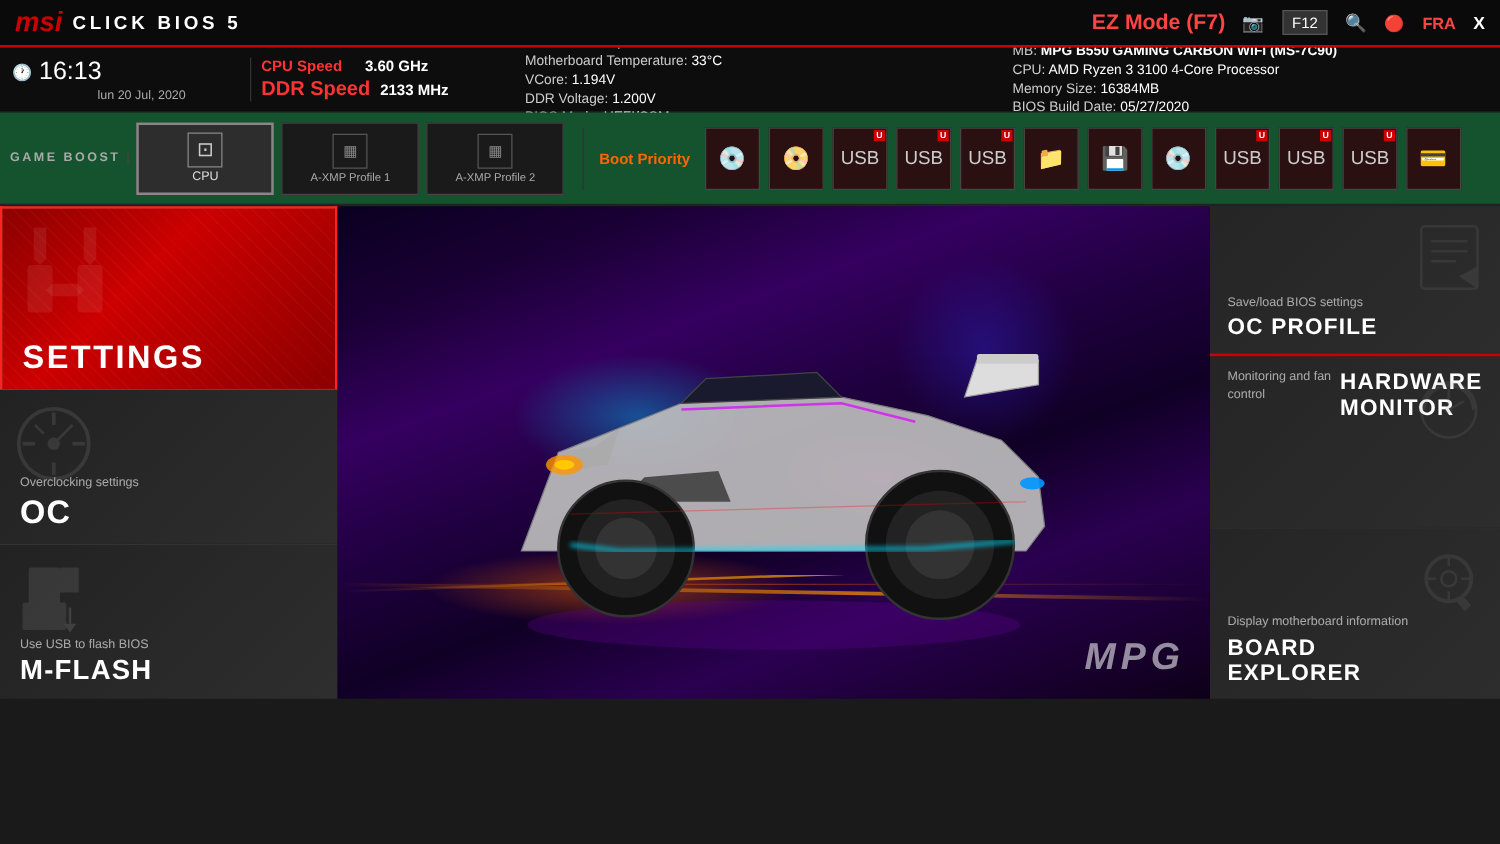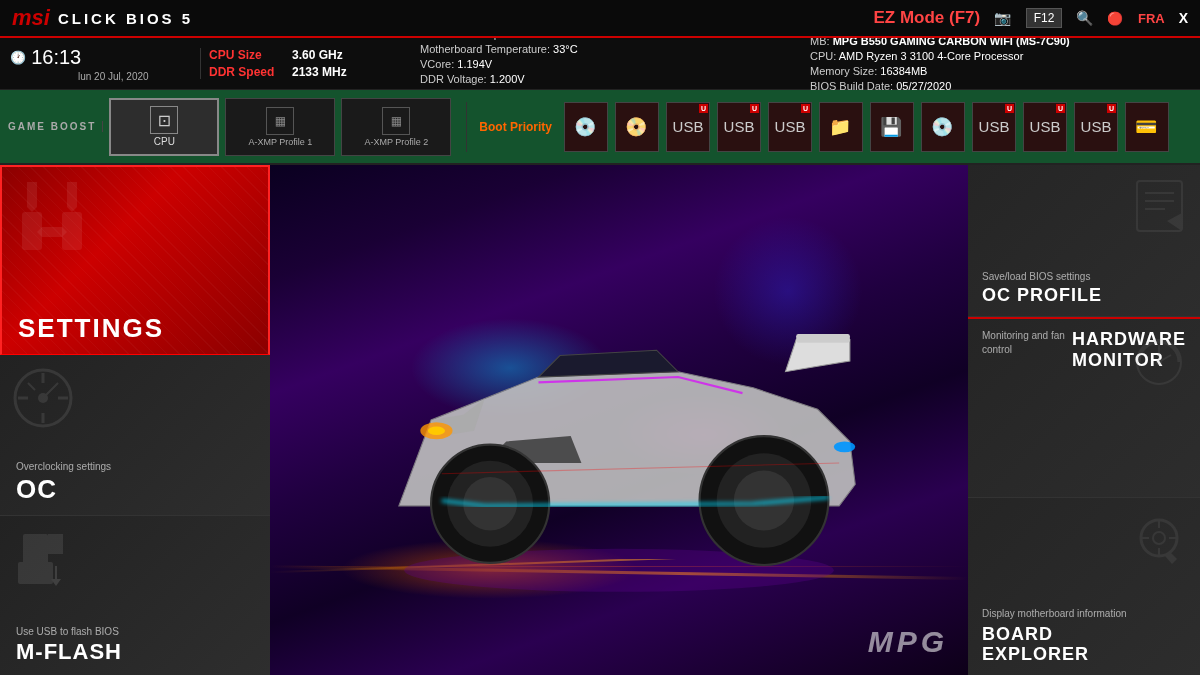--- a/index.html
+++ b/index.html
@@ -10,21 +10,21 @@
       background: #1a1a1a;
       font-family: Arial, sans-serif;
       color: #fff;
     }
 
     
     .full-layout {
       display: flex;
       flex-direction: column;
       width: 1200px;
-      height: 675px;
+      height: 559px;
     }
     .row2 { 
       display: flex;
       height: 52px;
       background: #0d0d0d;
       align-items: center;
       padding: 0 10px;
       border-bottom: 1px solid #222;
     }
     .row3 { 
@@ -114,25 +114,25 @@
     <div style="min-width:190px; display:flex; flex-direction:column; gap:2px;">
       <div style="display:flex; align-items:center; gap:5px;">
         <span style="color:#aaa; font-size:13px;">🕐</span>
         <span style="color:#ffffff; font-size:20px; font-weight:normal;">16:13</span>
       </div>
       <div style="color:#aaa; font-size:10px; margin-left:20px;padding-left:48px;">lun 20 Jul, 2020</div>
     </div>
 
     <div style="min-width:200px; display:flex; flex-direction:column; gap:3px; padding-left:8px; border-left:1px solid #333;">
       <div style="display:flex; gap:8px; align-items:center;">
-        <span style="color:#ff3333; font-size:12px; font-weight:bold; min-width:75px;">CPU Size</span>
+        <span style="color:#ff3333; font-size:12px; font-weight:bold; min-width:75px;">CPU Speed</span>
         <span style="color:#fff; font-size:12px; font-weight:bold;">3.60 GHz</span>
       </div>
       <div style="display:flex; gap:8px; align-items:center;">
-        <span style="color:#ff3333; font-size:12px; font-weight:bold; min-width:75px;">DDR Speed</span>
+        <span style="color:#ff3333; font-size:16px; font-weight:bold; min-width:75px;">DDR Speed</span>
         <span style="color:#fff; font-size:12px; font-weight:bold;">2133 MHz</span>
       </div>
     </div>
 
     <div style="flex:1; padding-left:20px; font-size:11px; color:#ccc; display:flex; flex-direction:column; gap:3px;">
       <div>
         <span>CPU Core Temperature:</span>
         <span style="color:#fff;">36°C</span>
       </div>
       <div>

